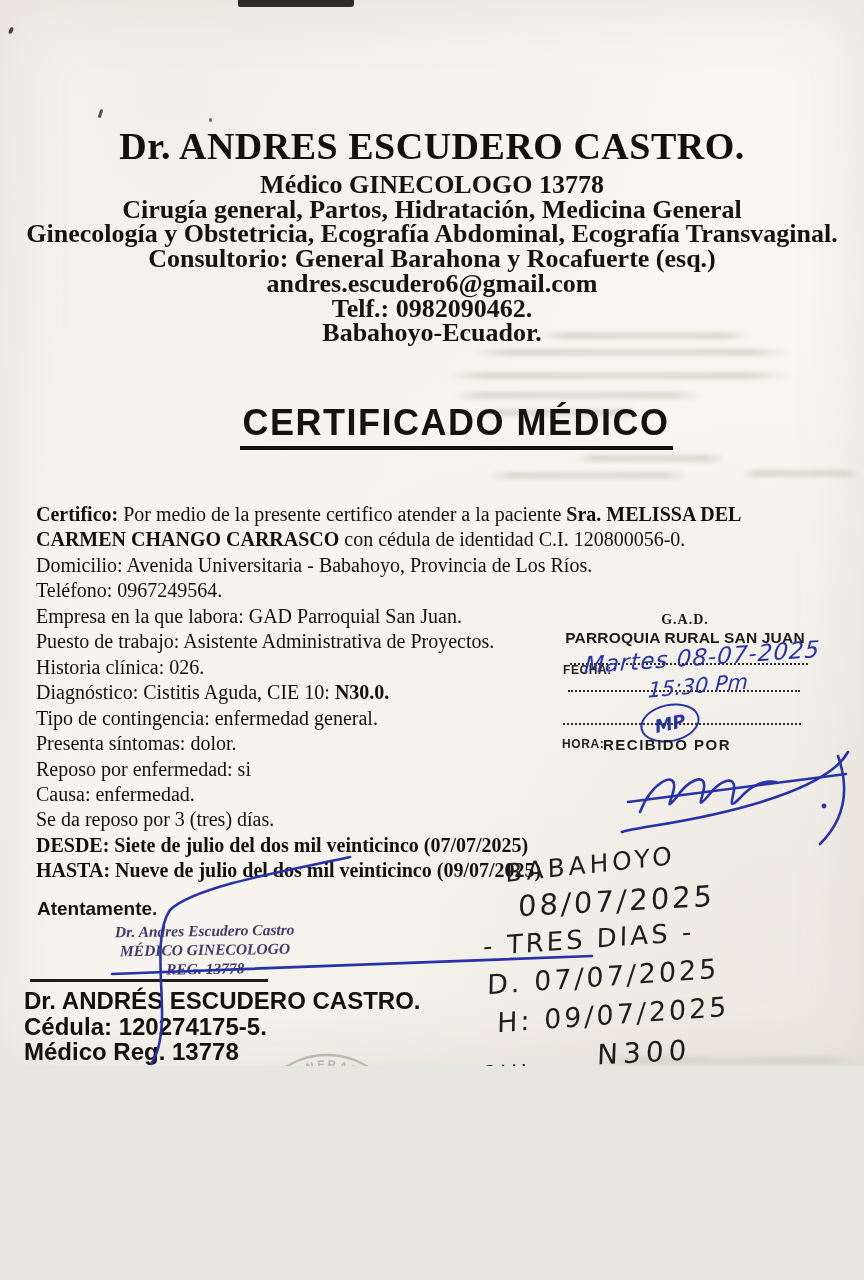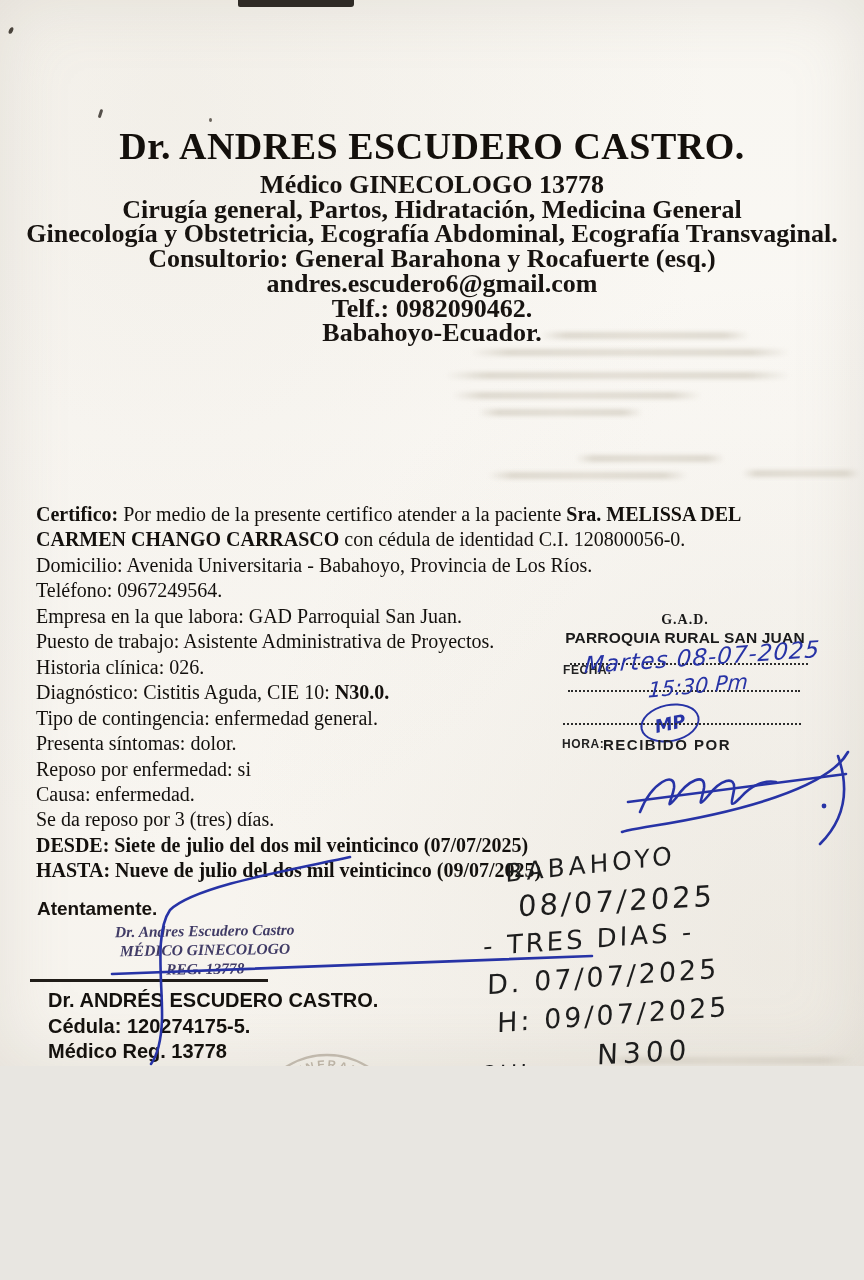--- a/index.html
+++ b/index.html
@@ -40,22 +40,22 @@
   .fecha-hw{top:34px;left:24px;font-size:23px;transform:rotate(-4deg) skewX(-8deg);letter-spacing:1px;}
   .hora-hw{top:64px;left:88px;font-size:21px;transform:rotate(-5deg) skewX(-8deg);}
   .mp-circle{position:absolute;top:94px;left:80px;width:56px;height:34px;border:2.5px solid #2733a6;
     border-radius:50%;transform:rotate(-12deg);display:flex;align-items:center;justify-content:center;
     font-family:"DejaVu Sans",sans-serif;font-style:italic;font-weight:bold;font-size:18px;color:#2733a6;}
   
   .atentamente{top:898px;left:37px;font-family:"Liberation Sans",sans-serif;font-weight:bold;font-size:19px;}
   .doc-stamp{top:921px;left:110px;width:190px;text-align:center;font-style:italic;font-weight:bold;
     font-size:15.5px;line-height:19px;color:#36315e;opacity:.94;transform:rotate(-.8deg);}
   .sig-line{top:979px;left:30px;width:238px;height:3px;background:#201c18;}
-  .closing-names{top:988px;left:48px;font-family:"Liberation Sans",sans-serif;font-weight:bold;
-    font-size:20px;line-height:25.5px;color:#14110d;}
+  .closing-names{top:988px;left:24px;font-family:"Liberation Sans",sans-serif;font-weight:bold;
+    font-size:24px;line-height:25.5px;color:#14110d;}
   
   .hand{position:absolute;font-family:"DejaVu Sans",sans-serif;color:#1d1d1d;white-space:nowrap;}
   .hw0{top:850px;left:505px;font-size:25px;letter-spacing:4px;transform:rotate(-6deg) skewX(-5deg);}
   .hw1{top:884px;left:518px;font-size:29px;letter-spacing:3px;transform:rotate(-3deg) skewX(-5deg);}
   .hw2{top:924px;left:483px;font-size:26px;letter-spacing:3px;transform:rotate(-4deg) skewX(-5deg);}
   .hw3{top:961px;left:487px;font-size:27px;letter-spacing:3px;transform:rotate(-4deg) skewX(-5deg);}
   .hw4{top:999px;left:497px;font-size:27px;letter-spacing:3px;transform:rotate(-4deg) skewX(-5deg);}
   .hw5{top:1036px;left:597px;font-size:28px;letter-spacing:5px;transform:rotate(-3deg) skewX(-5deg);}
   .hw6{top:1061px;left:480px;font-size:21px;letter-spacing:5px;transform:rotate(-2deg) skewX(-5deg);}
   
@@ -112,20 +112,23 @@
   <div class="abs hdr-lines">
       <div>Médico GINECOLOGO 13778</div>
       <div>Cirugía general, Partos, Hidratación, Medicina General</div>
       <div>Ginecología y Obstetricia, Ecografía Abdominal, Ecografía Transvaginal.</div>
       <div>Consultorio: General Barahona y Rocafuerte (esq.)</div>
       <div>andres.escudero6@gmail.com</div>
       <div>Telf.: 0982090462.</div>
       <div>Babahoyo-Ecuador.</div>
     </div>
 
+  <div class="abs title-wrap">
+    <span>CERTIFICADO MÉDICO</span>
+  </div>
 
   <div class="abs body-text">
       <div class="body-line"><span class="b">Certifico:</span><span> Por medio de la presente certifico atender a la paciente </span><span class="b">Sra. MELISSA DEL</span></div>
       <div class="body-line"><span class="b">CARMEN CHANGO CARRASCO</span><span> con cédula de identidad C.I. 120800056-0.</span></div>
       <div class="body-line"><span>Domicilio: Avenida Universitaria - Babahoyo, Provincia de Los Ríos.</span></div>
       <div class="body-line"><span>Teléfono: 0967249564.</span></div>
       <div class="body-line"><span>Empresa en la que labora: GAD Parroquial San Juan.</span></div>
       <div class="body-line"><span>Puesto de trabajo: Asistente Administrativa de Proyectos.</span></div>
       <div class="body-line"><span>Historia clínica: 026.</span></div>
       <div class="body-line"><span>Diagnóstico: Cistitis Aguda, CIE 10: </span><span class="b">N30.0.</span></div>

